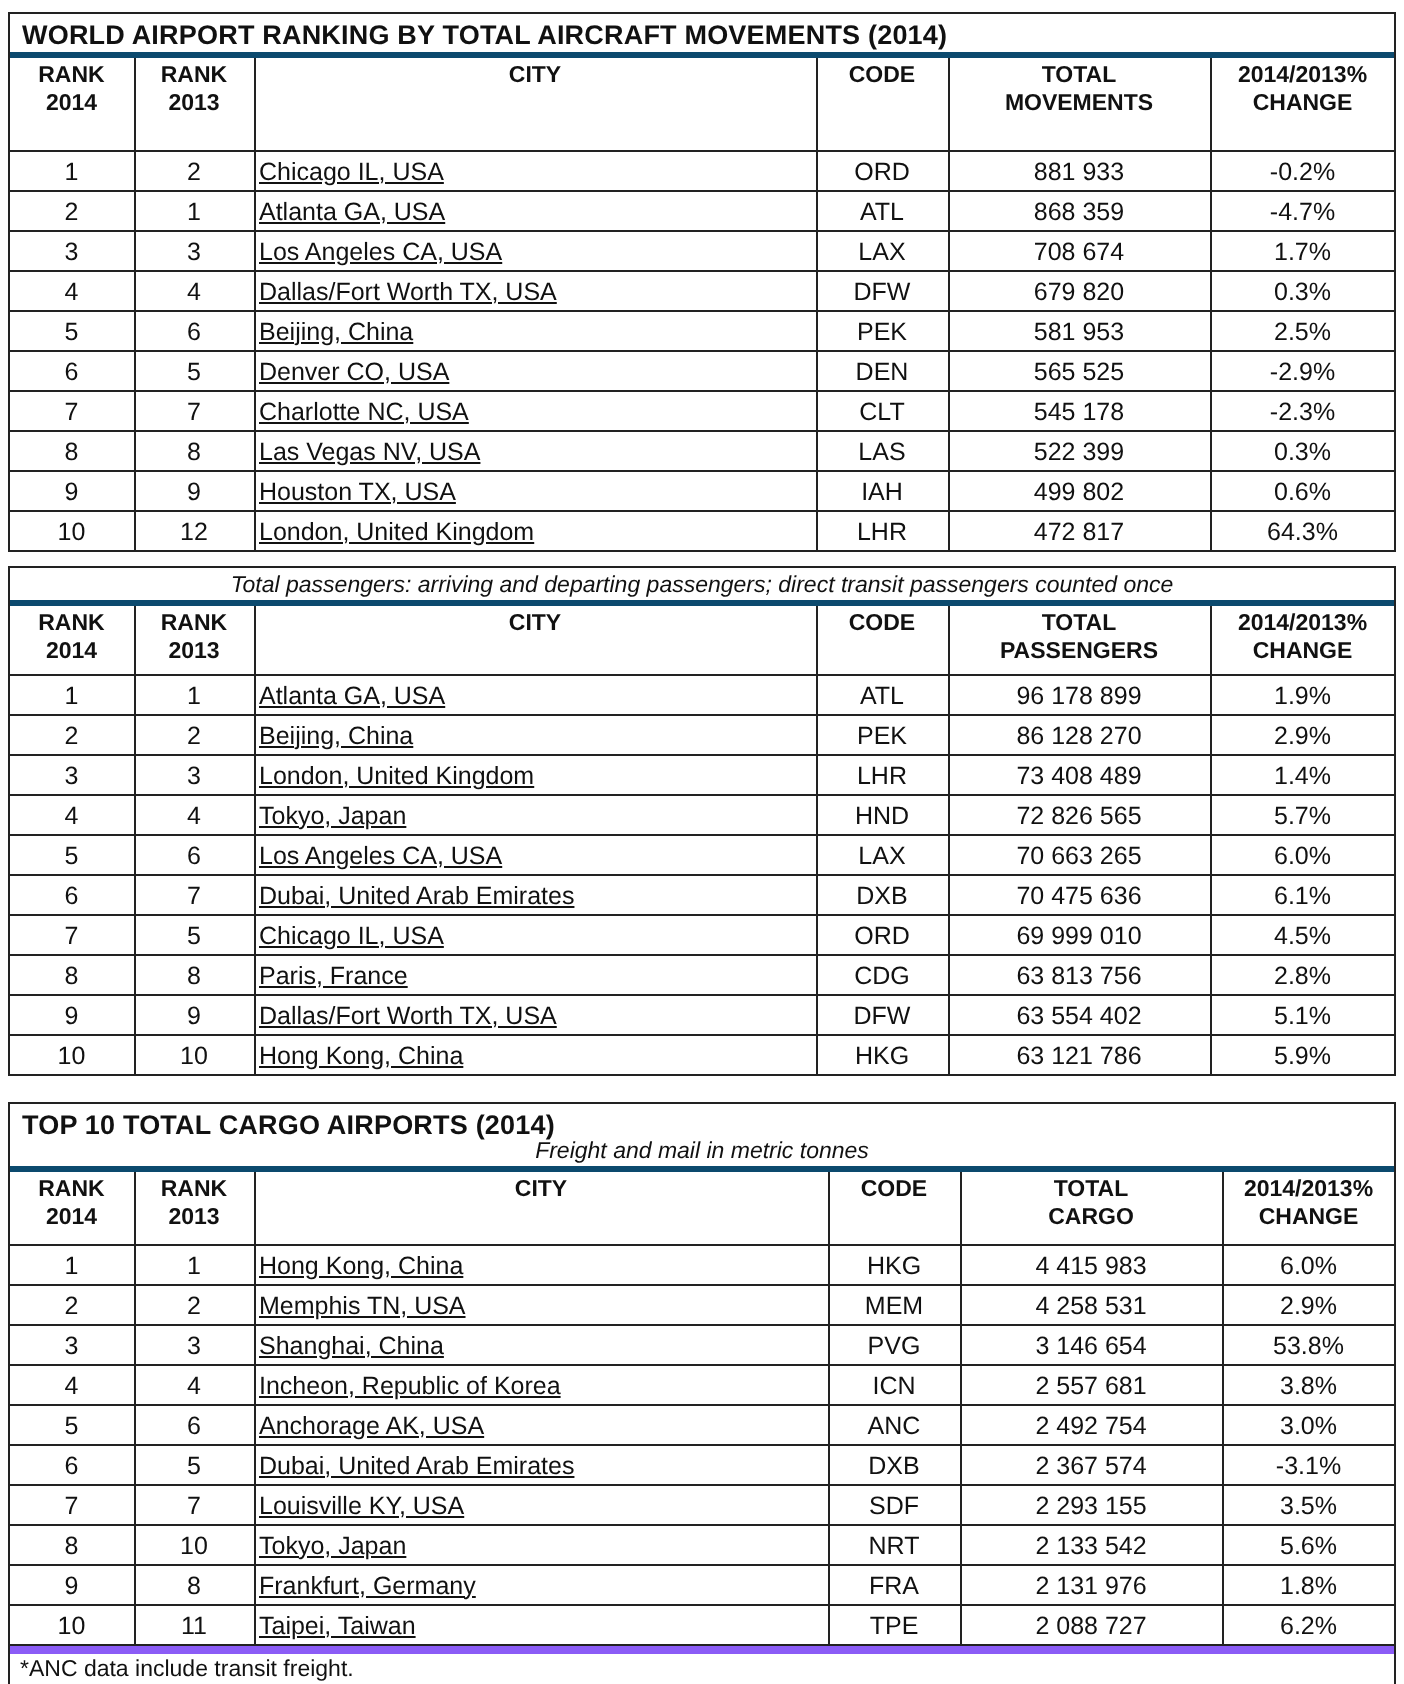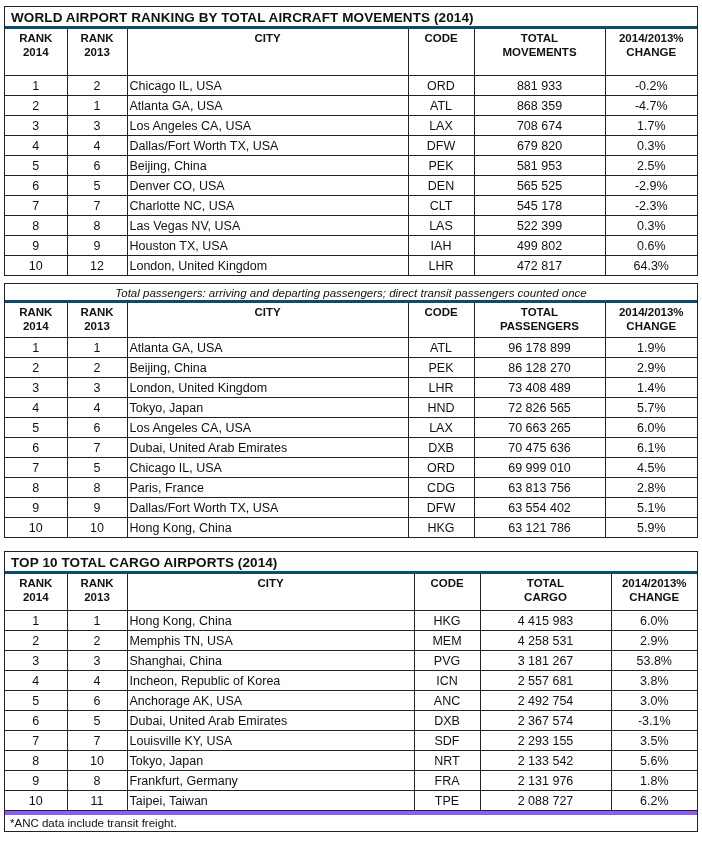--- a/index.html
+++ b/index.html
@@ -7,21 +7,21 @@
          font-family: "Liberation Sans", sans-serif; color: #111; }
   .tbl { position: absolute; left: 4px; width: 694px; border: 1.5px solid #222; box-sizing: border-box; }
   .tbl table { width: 100%; border-collapse: collapse; table-layout: fixed; }
   .title-row { padding: 3px 6px 1px 6px; border-bottom: 3px solid #0c4a6e; }
   .title { font-weight: bold; font-size: 13.5px; letter-spacing: 0.1px; }
   .subtitle { font-style: italic; font-size: 11.5px; margin-top: 0px; text-align: center; }
   th { font-weight: bold; font-size: 11.5px; text-align: center; vertical-align: top;
        border: 1px solid #222; padding: 2px 2px; line-height: 14px; }
   td { font-size: 12.5px; border: 1px solid #222; padding: 0 3px; height: 19px; line-height: 18px;
        text-align: center; white-space: nowrap; }
-  td.city { text-align: left; padding-left: 2px; }
+  td.city { text-align: left; padding-left: 2px; text-decoration: underline; }
   tr > *:first-child { border-left: none; }
   tr > *:last-child { border-right: none; }
   tr:last-child td { border-bottom: none; }
   thead tr:first-child th { border-top: none; }
   .footnote { font-size: 11.5px; padding: 2px 5px; border-top: 4px solid #8b5cf6; }
   #t1 { top: 6px; }
   #t1 th { height: 42px; }
   #t2 { top: 283px; }
   #t2 th { height: 30px; }
   #t3 { top: 551px; }
@@ -246,20 +246,21 @@
           <td>63 121 786</td>
           <td>5.9%</td>
         </tr>
       </tbody>
   </table>
 </div>
 
 <div class="tbl" id="t3">
   <div class="title-row">
     <div class="title">TOP 10 TOTAL CARGO AIRPORTS (2014)</div>
+    <div class="subtitle">Freight and mail in metric tonnes</div>
   </div>
   <table>
     <colgroup>
         <col class="c1">
         <col class="c2">
         <col class="c3">
         <col class="c4">
         <col class="c5">
         <col class="c6">
       </colgroup>
@@ -288,21 +289,21 @@
           <td class="city">Memphis TN, USA</td>
           <td>MEM</td>
           <td>4 258 531</td>
           <td>2.9%</td>
         </tr>
         <tr>
           <td>3</td>
           <td>3</td>
           <td class="city">Shanghai, China</td>
           <td>PVG</td>
-          <td>3 181 267</td>
+          <td>3 146 654</td>
           <td>53.8%</td>
         </tr>
         <tr>
           <td>4</td>
           <td>4</td>
           <td class="city">Incheon, Republic of Korea</td>
           <td>ICN</td>
           <td>2 557 681</td>
           <td>3.8%</td>
         </tr>

